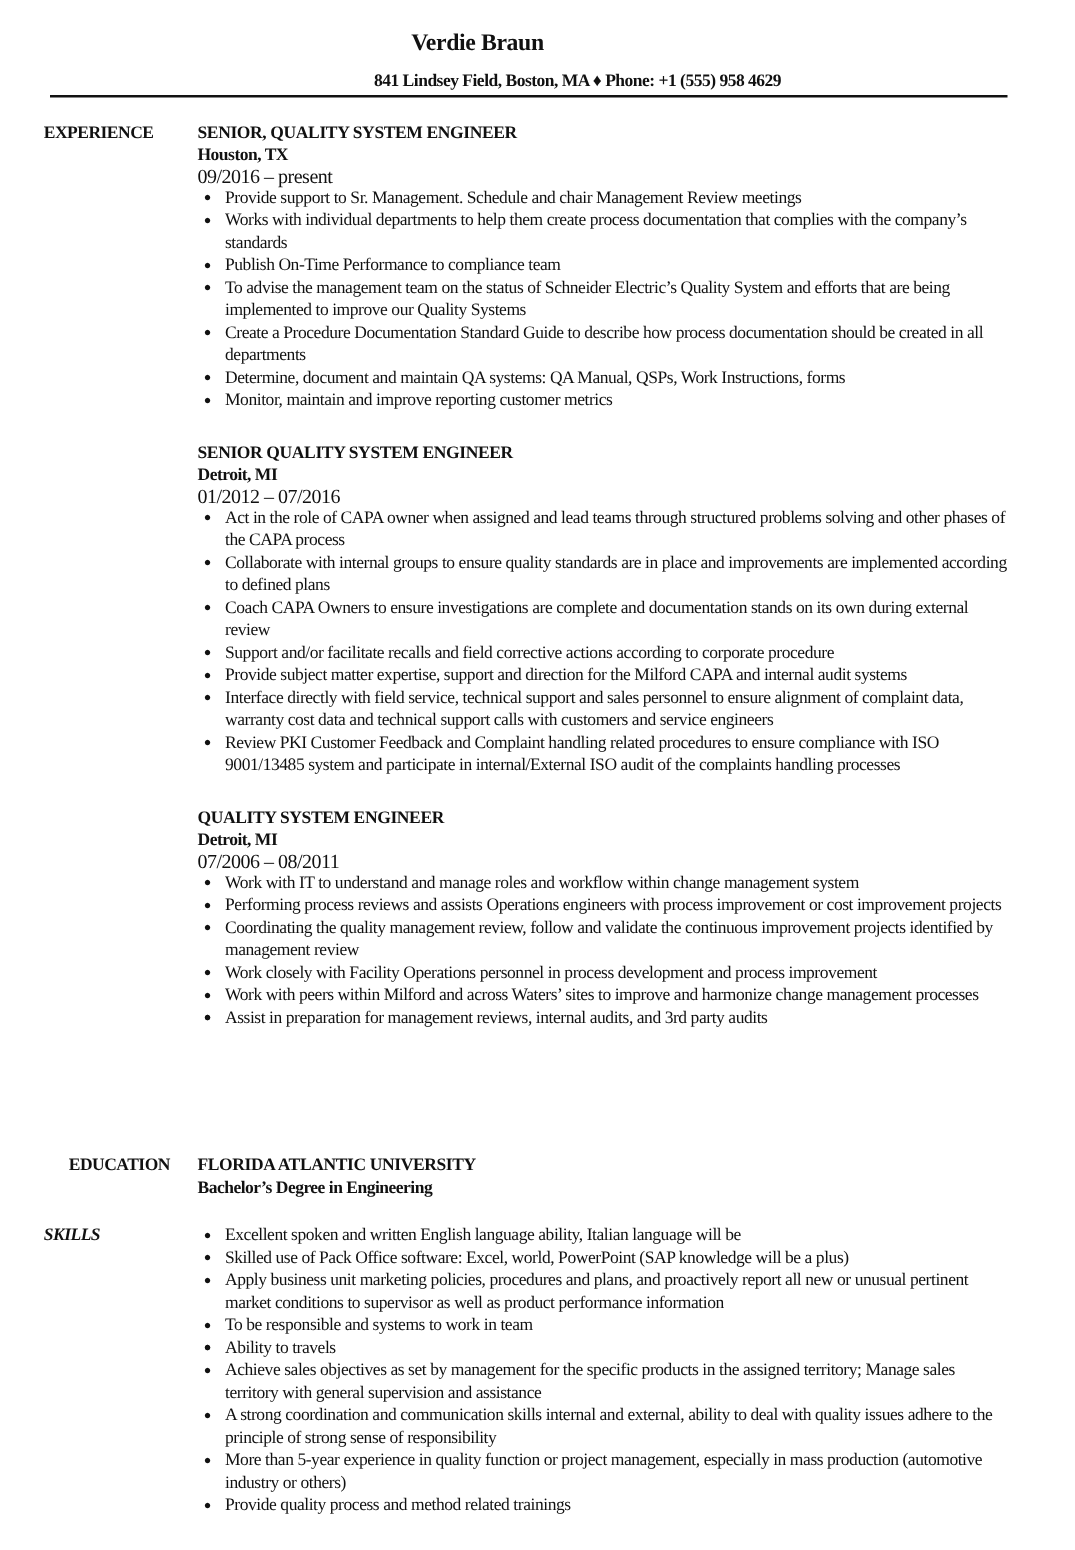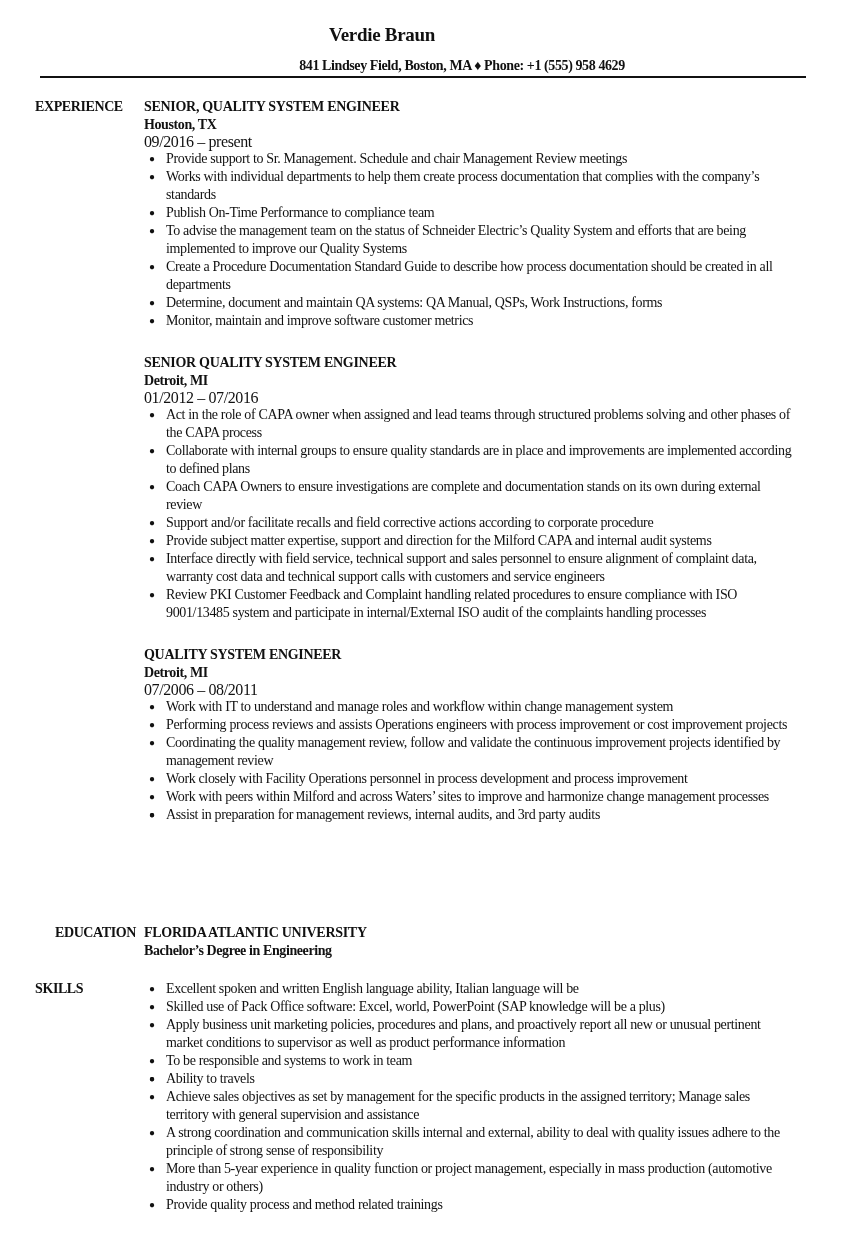--- a/index.html
+++ b/index.html
@@ -23,21 +23,21 @@
   }
   .rule {
     position: absolute; top: 76px; left: 40px; width: 766px;
     height: 2px; background: #111;
   }
   .section { position: absolute; left: 0; width: 860px; }
   .section-label {
     position: absolute; left: 35px; font-weight: bold; font-size: 14px;
     letter-spacing: -0.4px;
   }
-  .section-body { position: absolute; left: 144px; width: 650px; }
+  .section-body { position: absolute; left: 158px; width: 650px; }
   .job { margin: 0 0 24px 0; }
   .job-title { font-weight: bold; font-size: 14px; line-height: 18px; letter-spacing: -0.3px; }
   .job-loc { font-weight: bold; font-size: 14px; line-height: 17px; letter-spacing: -0.4px; }
   .job-dates { font-size: 16px; line-height: 17px; letter-spacing: -0.4px; }
   ul.bullets { margin: 0; padding: 0; list-style: none; }
   ul.bullets li {
     position: relative; padding-left: 22px;
     font-size: 14px; line-height: 18px; letter-spacing: -0.35px;
   }
   ul.bullets li .dot {
@@ -63,21 +63,21 @@
       <div class="job-title">SENIOR, QUALITY SYSTEM ENGINEER</div>
       <div class="job-loc">Houston, TX</div>
       <div class="job-dates">09/2016 – present</div>
       <ul class="bullets">
           <li><span class="dot">●</span><span>Provide support to Sr. Management. Schedule and chair Management Review meetings</span></li>
           <li><span class="dot">●</span><span>Works with individual departments to help them create process documentation that complies with the company’s standards</span></li>
           <li><span class="dot">●</span><span>Publish On-Time Performance to compliance team</span></li>
           <li><span class="dot">●</span><span>To advise the management team on the status of Schneider Electric’s Quality System and efforts that are being implemented to improve our Quality Systems</span></li>
           <li><span class="dot">●</span><span>Create a Procedure Documentation Standard Guide to describe how process documentation should be created in all departments</span></li>
           <li><span class="dot">●</span><span>Determine, document and maintain QA systems: QA Manual, QSPs, Work Instructions, forms</span></li>
-          <li><span class="dot">●</span><span>Monitor, maintain and improve software customer metrics</span></li>
+          <li><span class="dot">●</span><span>Monitor, maintain and improve reporting customer metrics</span></li>
         </ul>
     </div>
 
     <div class="job" style="margin-bottom:24px;">
       <div class="job-title">SENIOR QUALITY SYSTEM ENGINEER</div>
       <div class="job-loc">Detroit, MI</div>
       <div class="job-dates">01/2012 – 07/2016</div>
       <ul class="bullets">
           <li><span class="dot">●</span><span>Act in the role of CAPA owner when assigned and lead teams through structured problems solving and other phases of the CAPA process</span></li>
           <li><span class="dot">●</span><span>Collaborate with internal groups to ensure quality standards are in place and improvements are implemented according to defined plans</span></li>
@@ -109,21 +109,21 @@
 
 <div class="section" style="top:924px;">
   <div class="section-label" style="top:0;line-height:18px;margin-left:20px;">EDUCATION</div>
   <div class="section-body">
     <div class="edu-school">FLORIDA ATLANTIC UNIVERSITY</div>
     <div class="edu-degree">Bachelor’s Degree in Engineering</div>
   </div>
 </div>
 
 <div class="section" style="top:980px;">
-  <div class="section-label" style="top:0;line-height:18px;">SKILLS</div>
+  <div class="section-label" style="top:0;line-height:18px;font-style:italic;">SKILLS</div>
   <div class="section-body">
     <ul class="bullets">
         <li><span class="dot">●</span><span>Excellent spoken and written English language ability, Italian language will be</span></li>
         <li><span class="dot">●</span><span>Skilled use of Pack Office software: Excel, world, PowerPoint (SAP knowledge will be a plus)</span></li>
         <li><span class="dot">●</span><span>Apply business unit marketing policies, procedures and plans, and proactively report all new or unusual pertinent market conditions to supervisor as well as product performance information</span></li>
         <li><span class="dot">●</span><span>To be responsible and systems to work in team</span></li>
         <li><span class="dot">●</span></li>
         <li><span class="dot">●</span><span>Ability to travels</span></li>
         <li><span class="dot">●</span><span>Achieve sales objectives as set by management for the specific products in the assigned territory; Manage sales territory with general supervision and assistance</span></li>
         <li><span class="dot">●</span><span>A strong coordination and communication skills internal and external, ability to deal with quality issues adhere to the principle of strong sense of responsibility</span></li>

